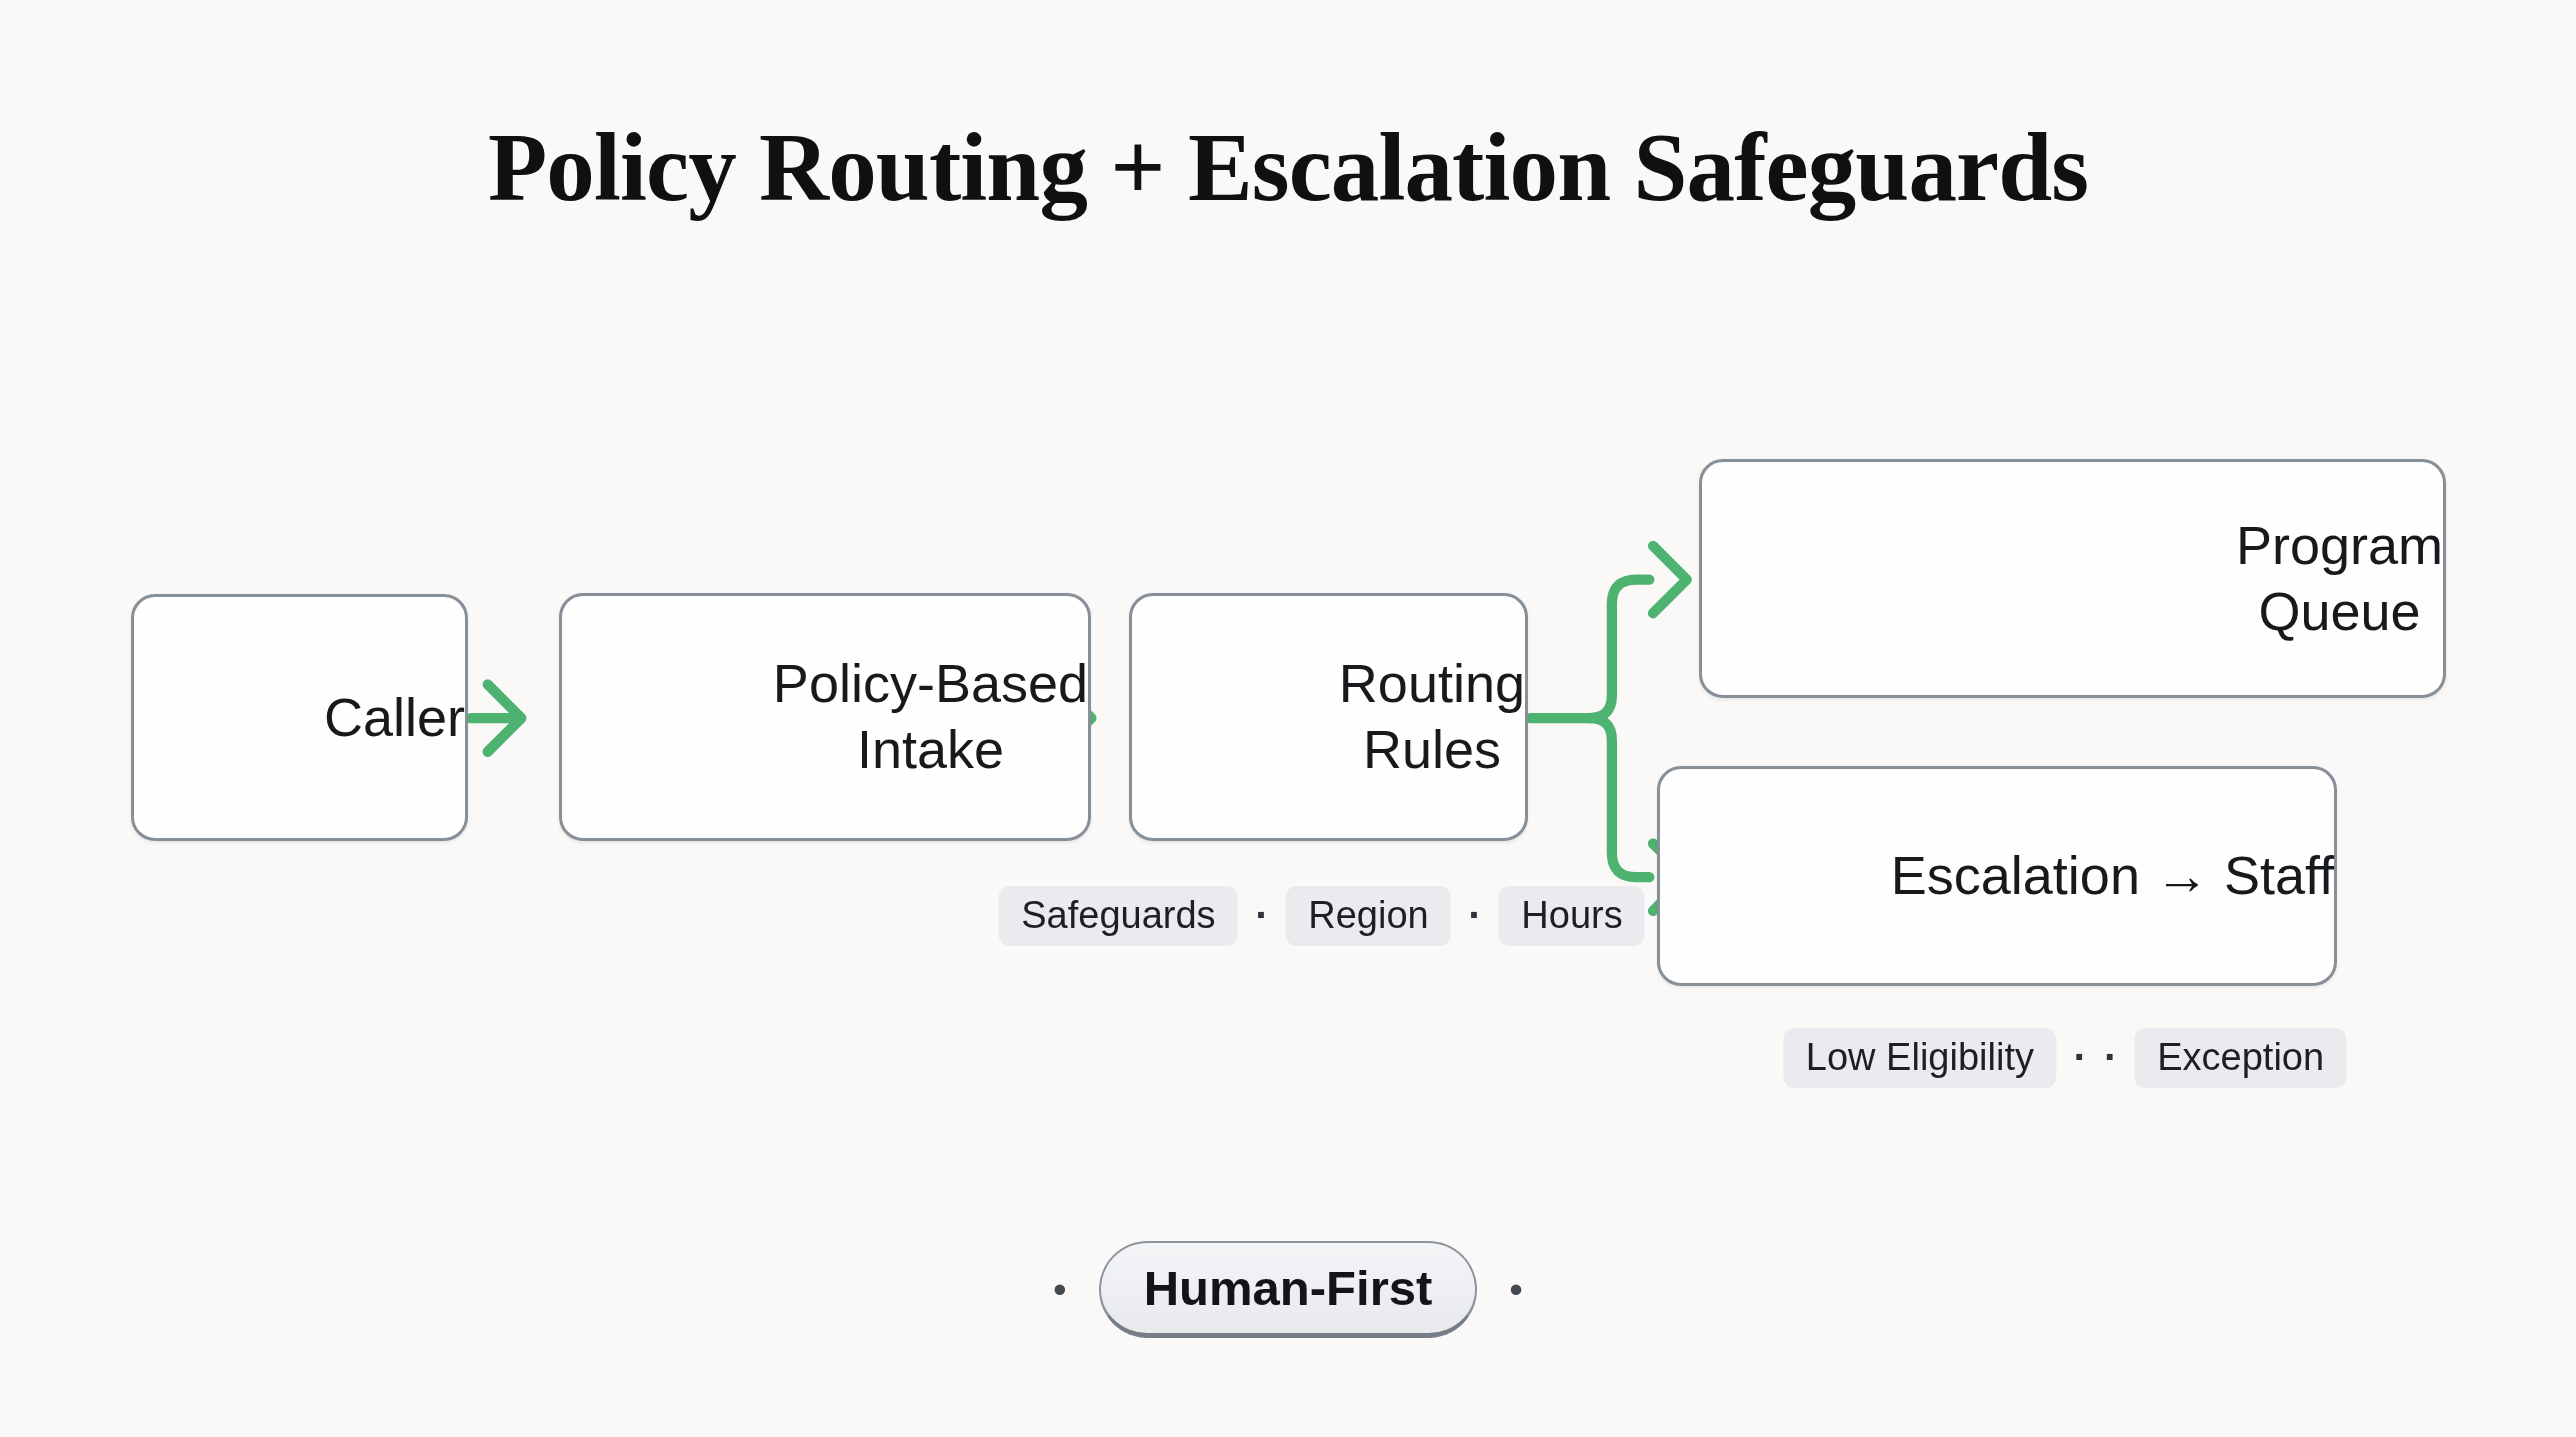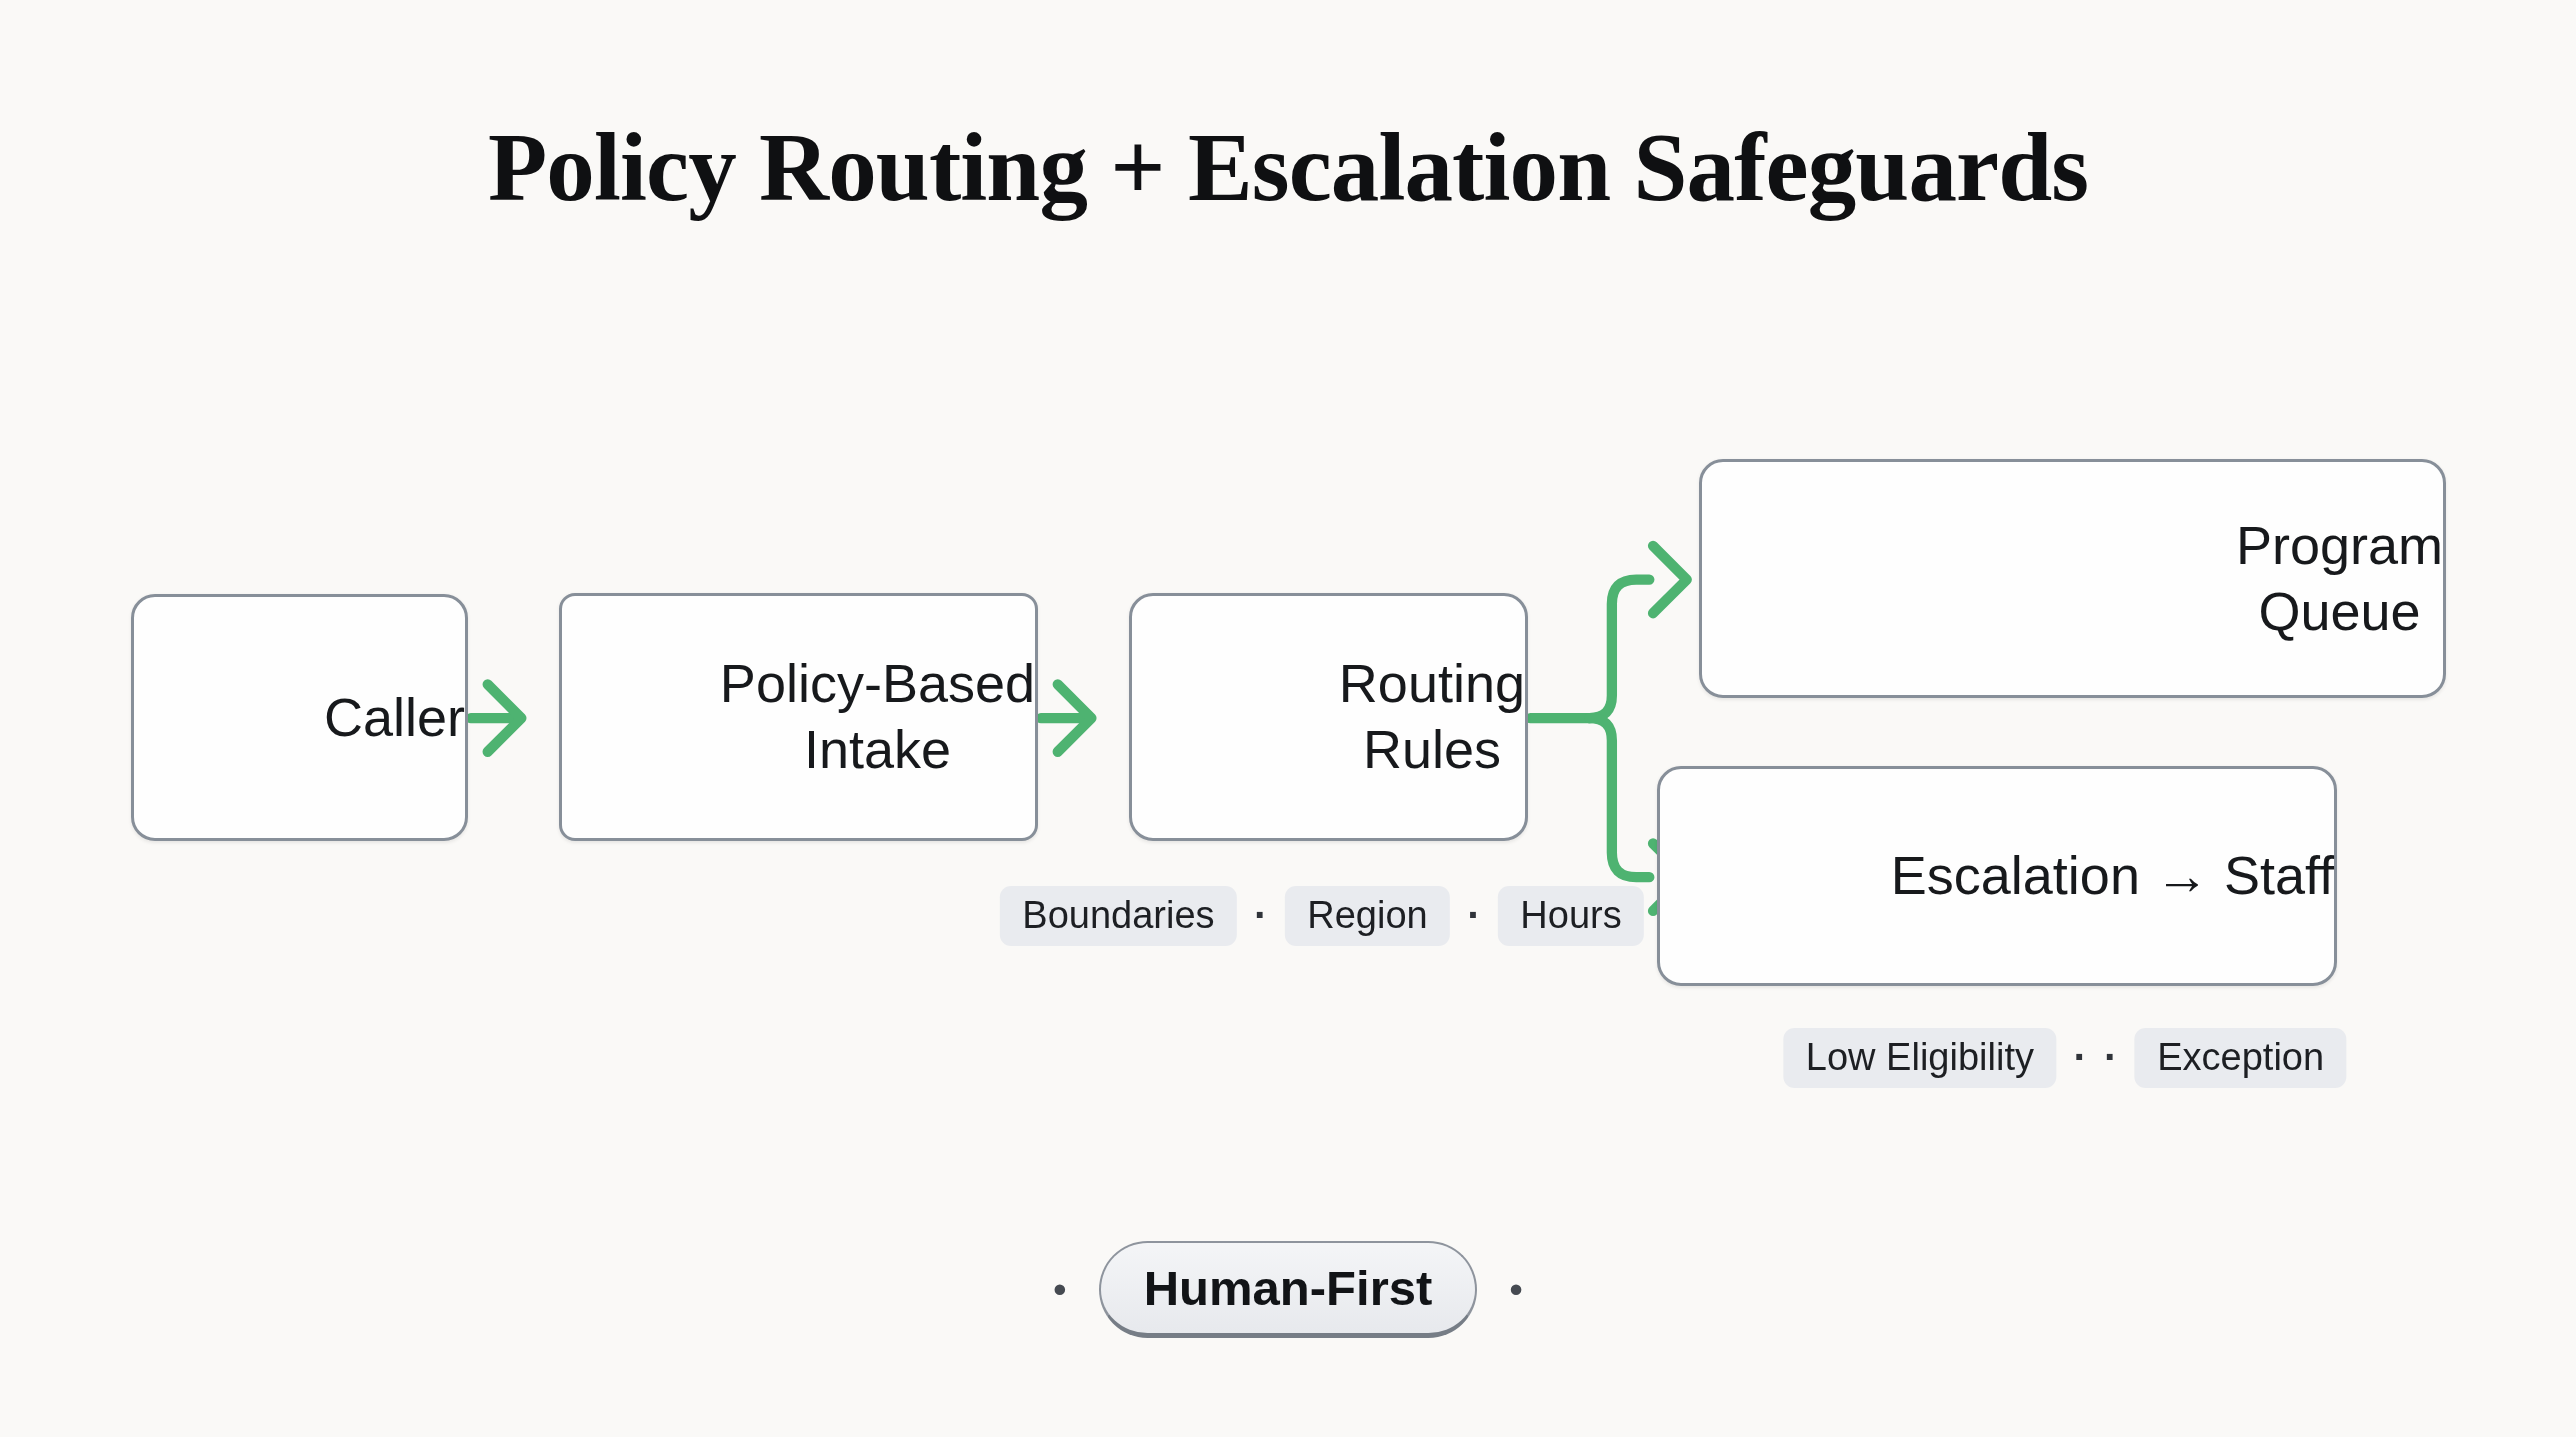--- a/index.html
+++ b/index.html
@@ -40,21 +40,21 @@
     box-sizing: border-box;
   }
   .node-label {
     font-size: 54px;
     font-weight: 500;
     line-height: 1.22;
     color: #17191c;
     white-space: pre-line;
   }
   #node-caller        { left: 131px;  top: 594px; width: 337px; height: 247px; }
-  #node-intake        { left: 559px;  top: 593px; width: 479px; height: 248px; border-radius: 16px; }
+  #node-intake        { left: 559px;  top: 593px; width: 532px; height: 248px; }
   #node-routing       { left: 1129px; top: 593px; width: 399px; height: 248px; }
   #node-program-queue { left: 1699px; top: 459px; width: 747px; height: 239px; }
   #node-escalation    { left: 1657px; top: 766px; width: 680px; height: 220px; }
 
   #connector-layer {
     position: absolute;
     left: 0; top: 0;
     width: 2576px; height: 1438px;
     pointer-events: none;
   }
@@ -155,21 +155,21 @@
 <div class="node" id="node-program-queue">
   <div class="node-label">Program
 Queue</div>
 </div>
 
 <div class="node" id="node-escalation">
   <div class="node-label">Escalation → Staff</div>
 </div>
 
 <div class="tag-row" id="routing-tags">
-  <span class="tag">Boundaries</span>
+  <span class="tag">Safeguards</span>
   <span class="tag-dot">·</span>
   <span class="tag">Region</span>
   <span class="tag-dot">·</span>
   <span class="tag">Hours</span>
 </div>
 
 <div class="tag-row" id="escalation-tags">
   <span class="tag">Low Eligibility</span>
   <span class="tag-dot">·</span>
   <span class="tag-dot">·</span>

